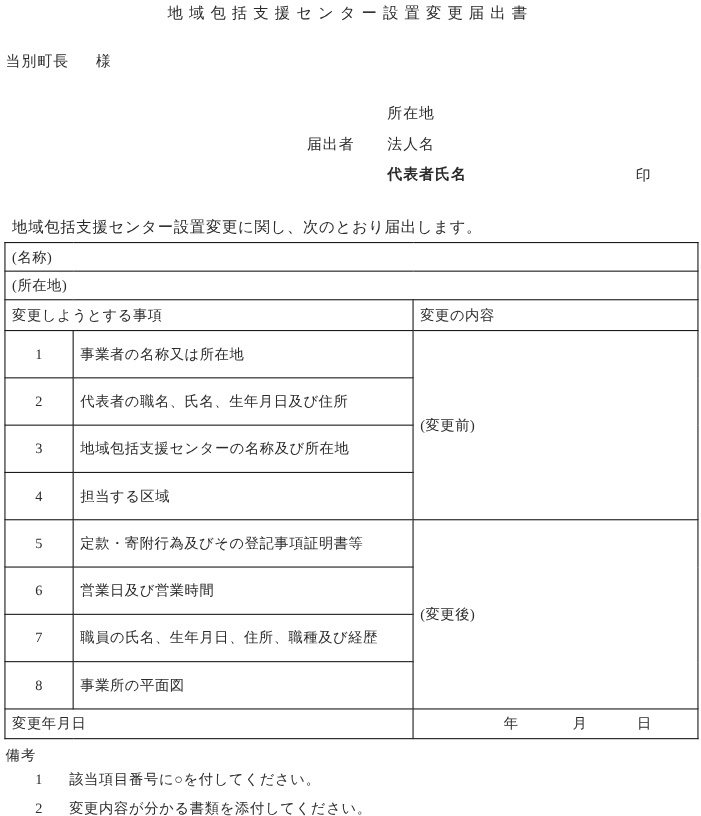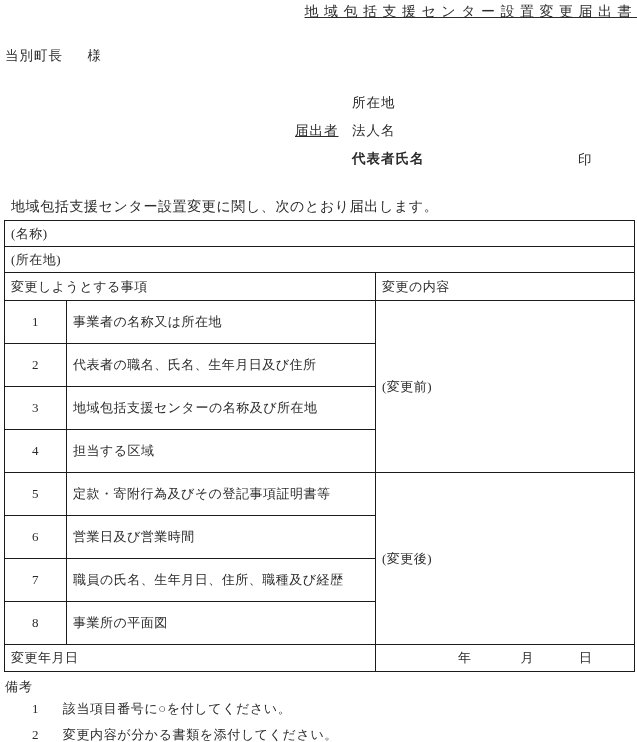--- a/index.html
+++ b/index.html
@@ -8,30 +8,29 @@
     width: 637px; height: 742px;
     font-family: "Liberation Serif", "DejaVu Serif", serif;
     color: #2b2b2b;
     position: relative;
     overflow: hidden;
   }
   .sheet { position: relative; width: 637px; height: 742px; background: #fff; }
 
   .doc-title {
     position: absolute; top: 3px; left: 0; width: 637px;
-    text-align: right; font-size: 14px; letter-spacing: 5.5px;
+    text-align: center; font-size: 14px; letter-spacing: 5.5px;
     white-space: nowrap;
-    text-decoration: underline;
   }
 
   .recipient-line { position: absolute; top: 47px; left: 5px; font-size: 13.5px; letter-spacing: 1px; }
   .recipient-line .honorific { margin-left: 20px; }
 
   .abs { position: absolute; font-size: 13.5px; letter-spacing: 1px; white-space: nowrap; }
-  .lbl-notifier   { top: 122px; left: 295px; text-decoration: underline; }
+  .lbl-notifier   { top: 122px; left: 279px; }
   .lbl-location   { top: 94px;  left: 352px; }
   .lbl-corpname   { top: 122px; left: 352px; }
   .lbl-repname    { top: 150px; left: 352px; font-weight: bold; }
   .lbl-seal       { top: 151px; left: 578px; }
 
   .intro { position: absolute; top: 198px; left: 11px; font-size: 14px; letter-spacing: 0.6px; white-space: nowrap; }
 
   table.form-table {
     position: absolute; top: 220px; left: 4px;
     width: 630px; table-layout: fixed;

